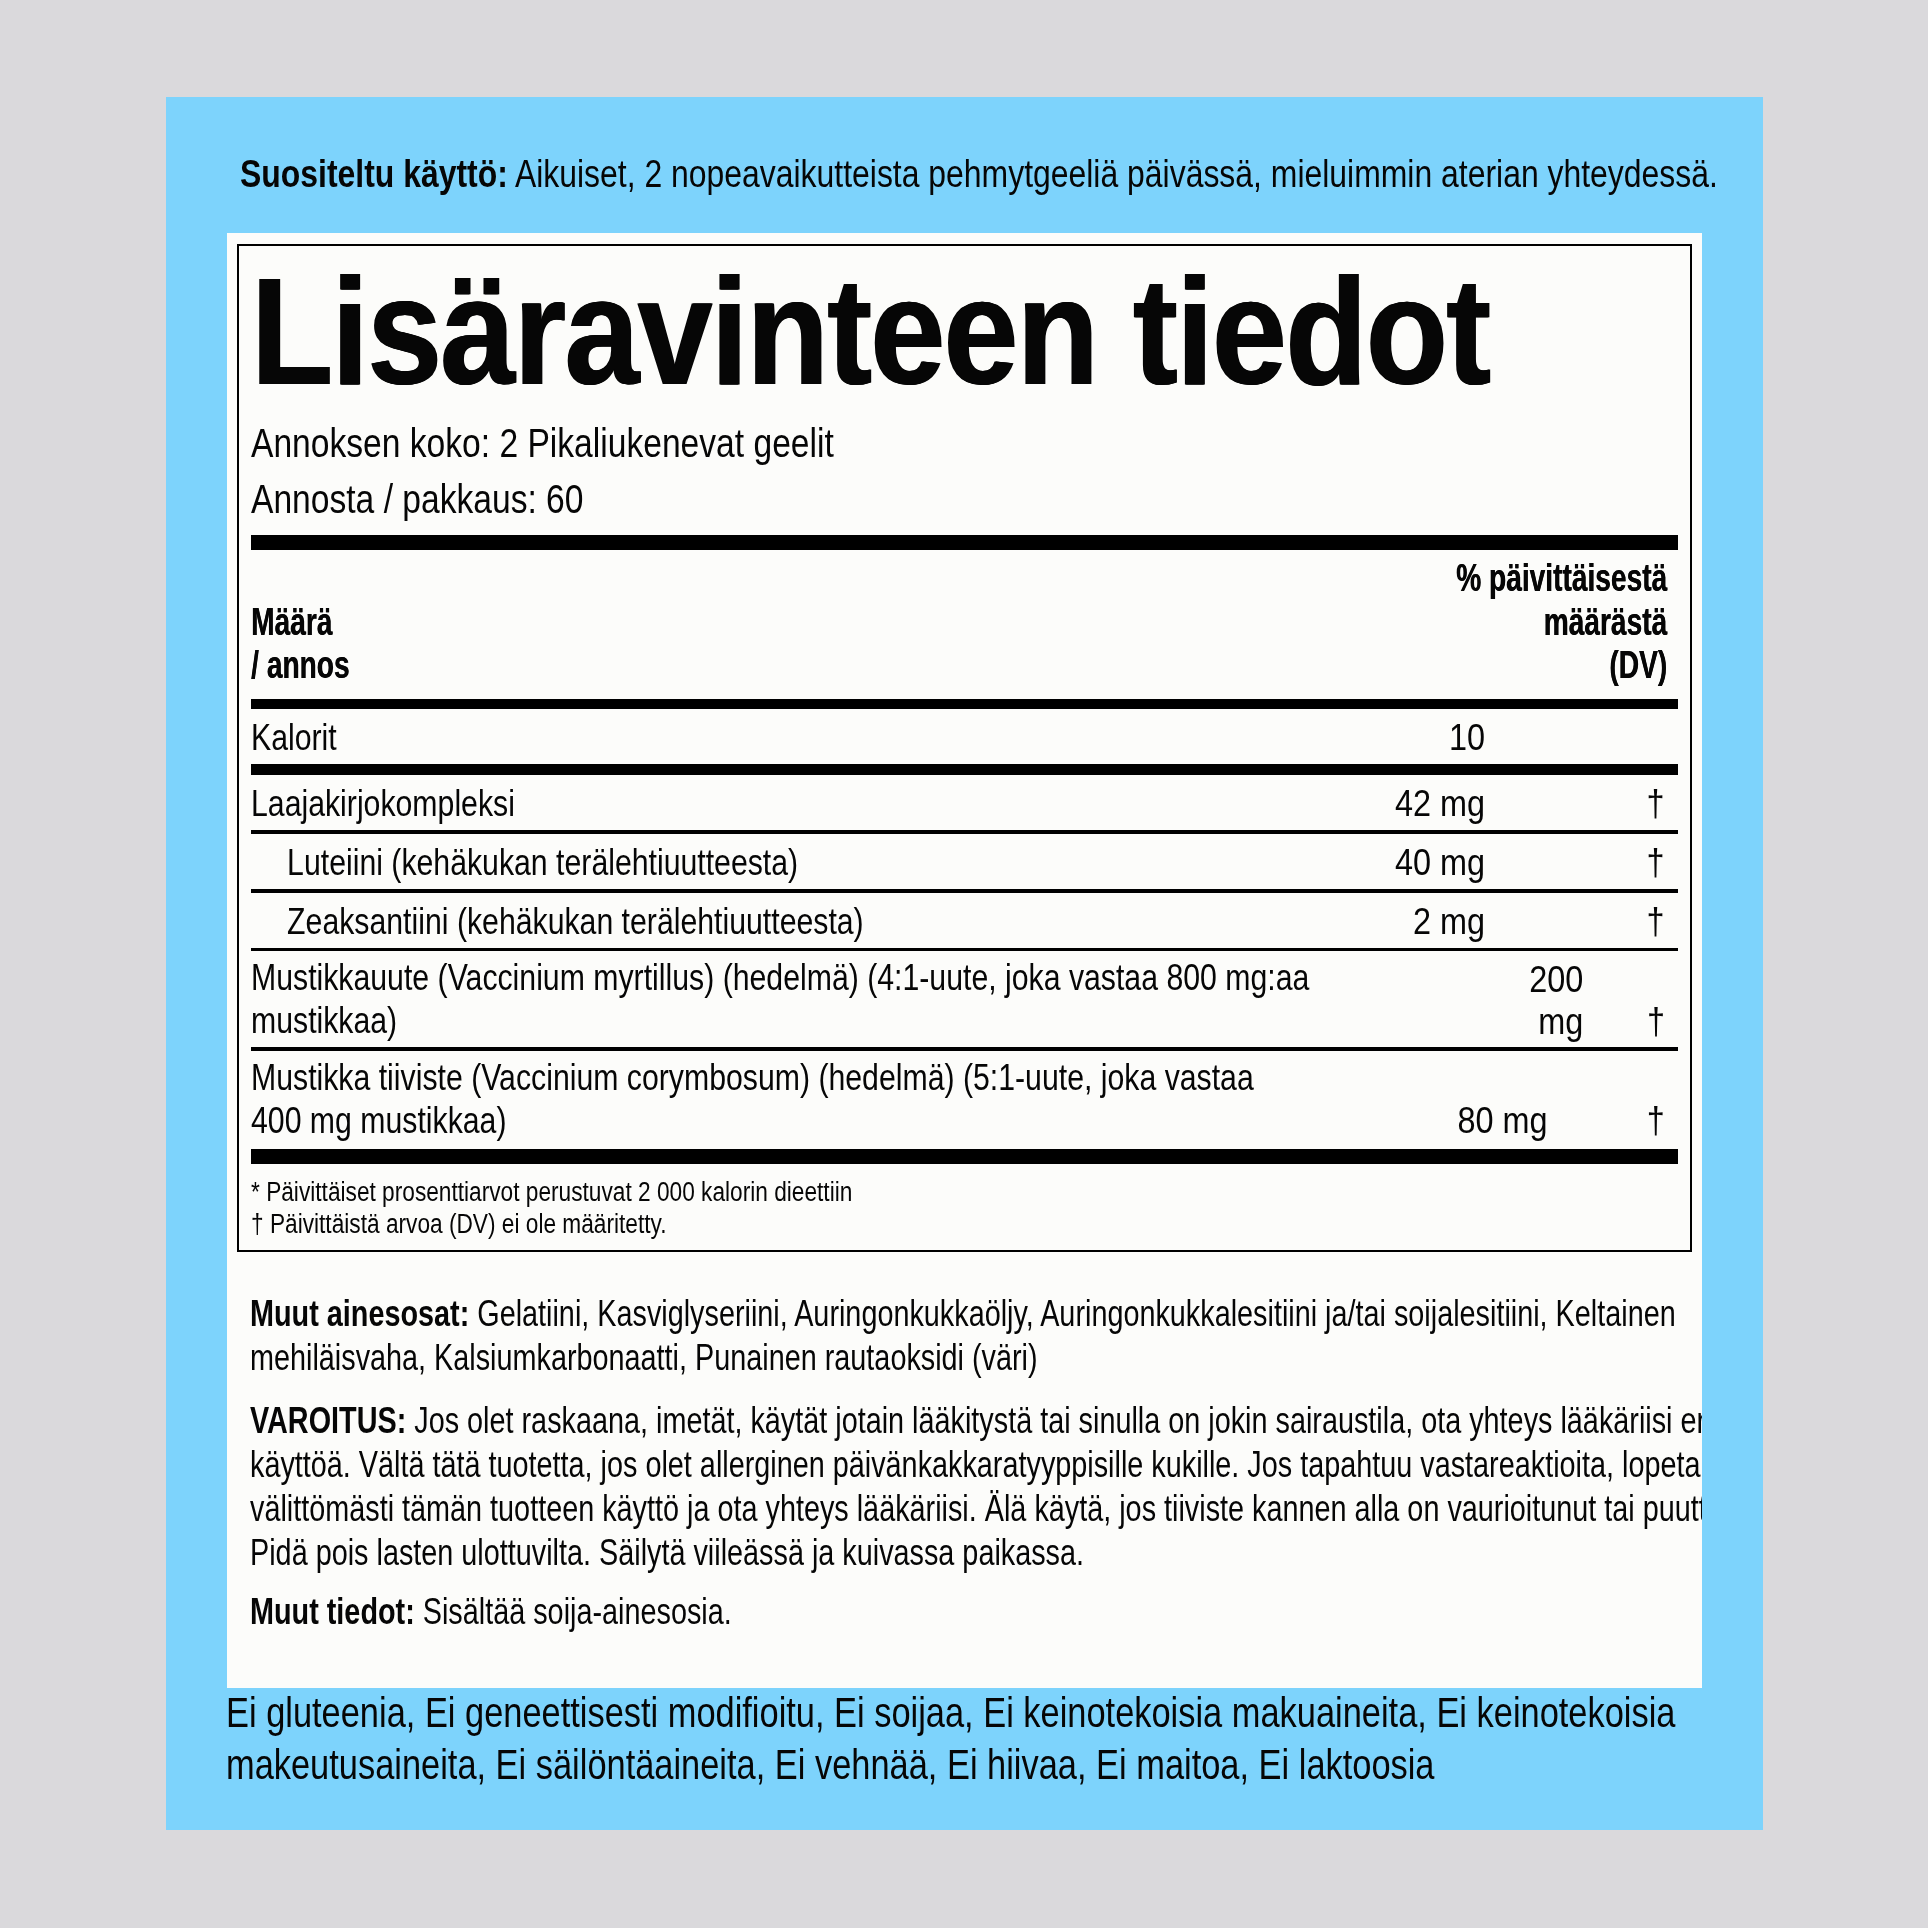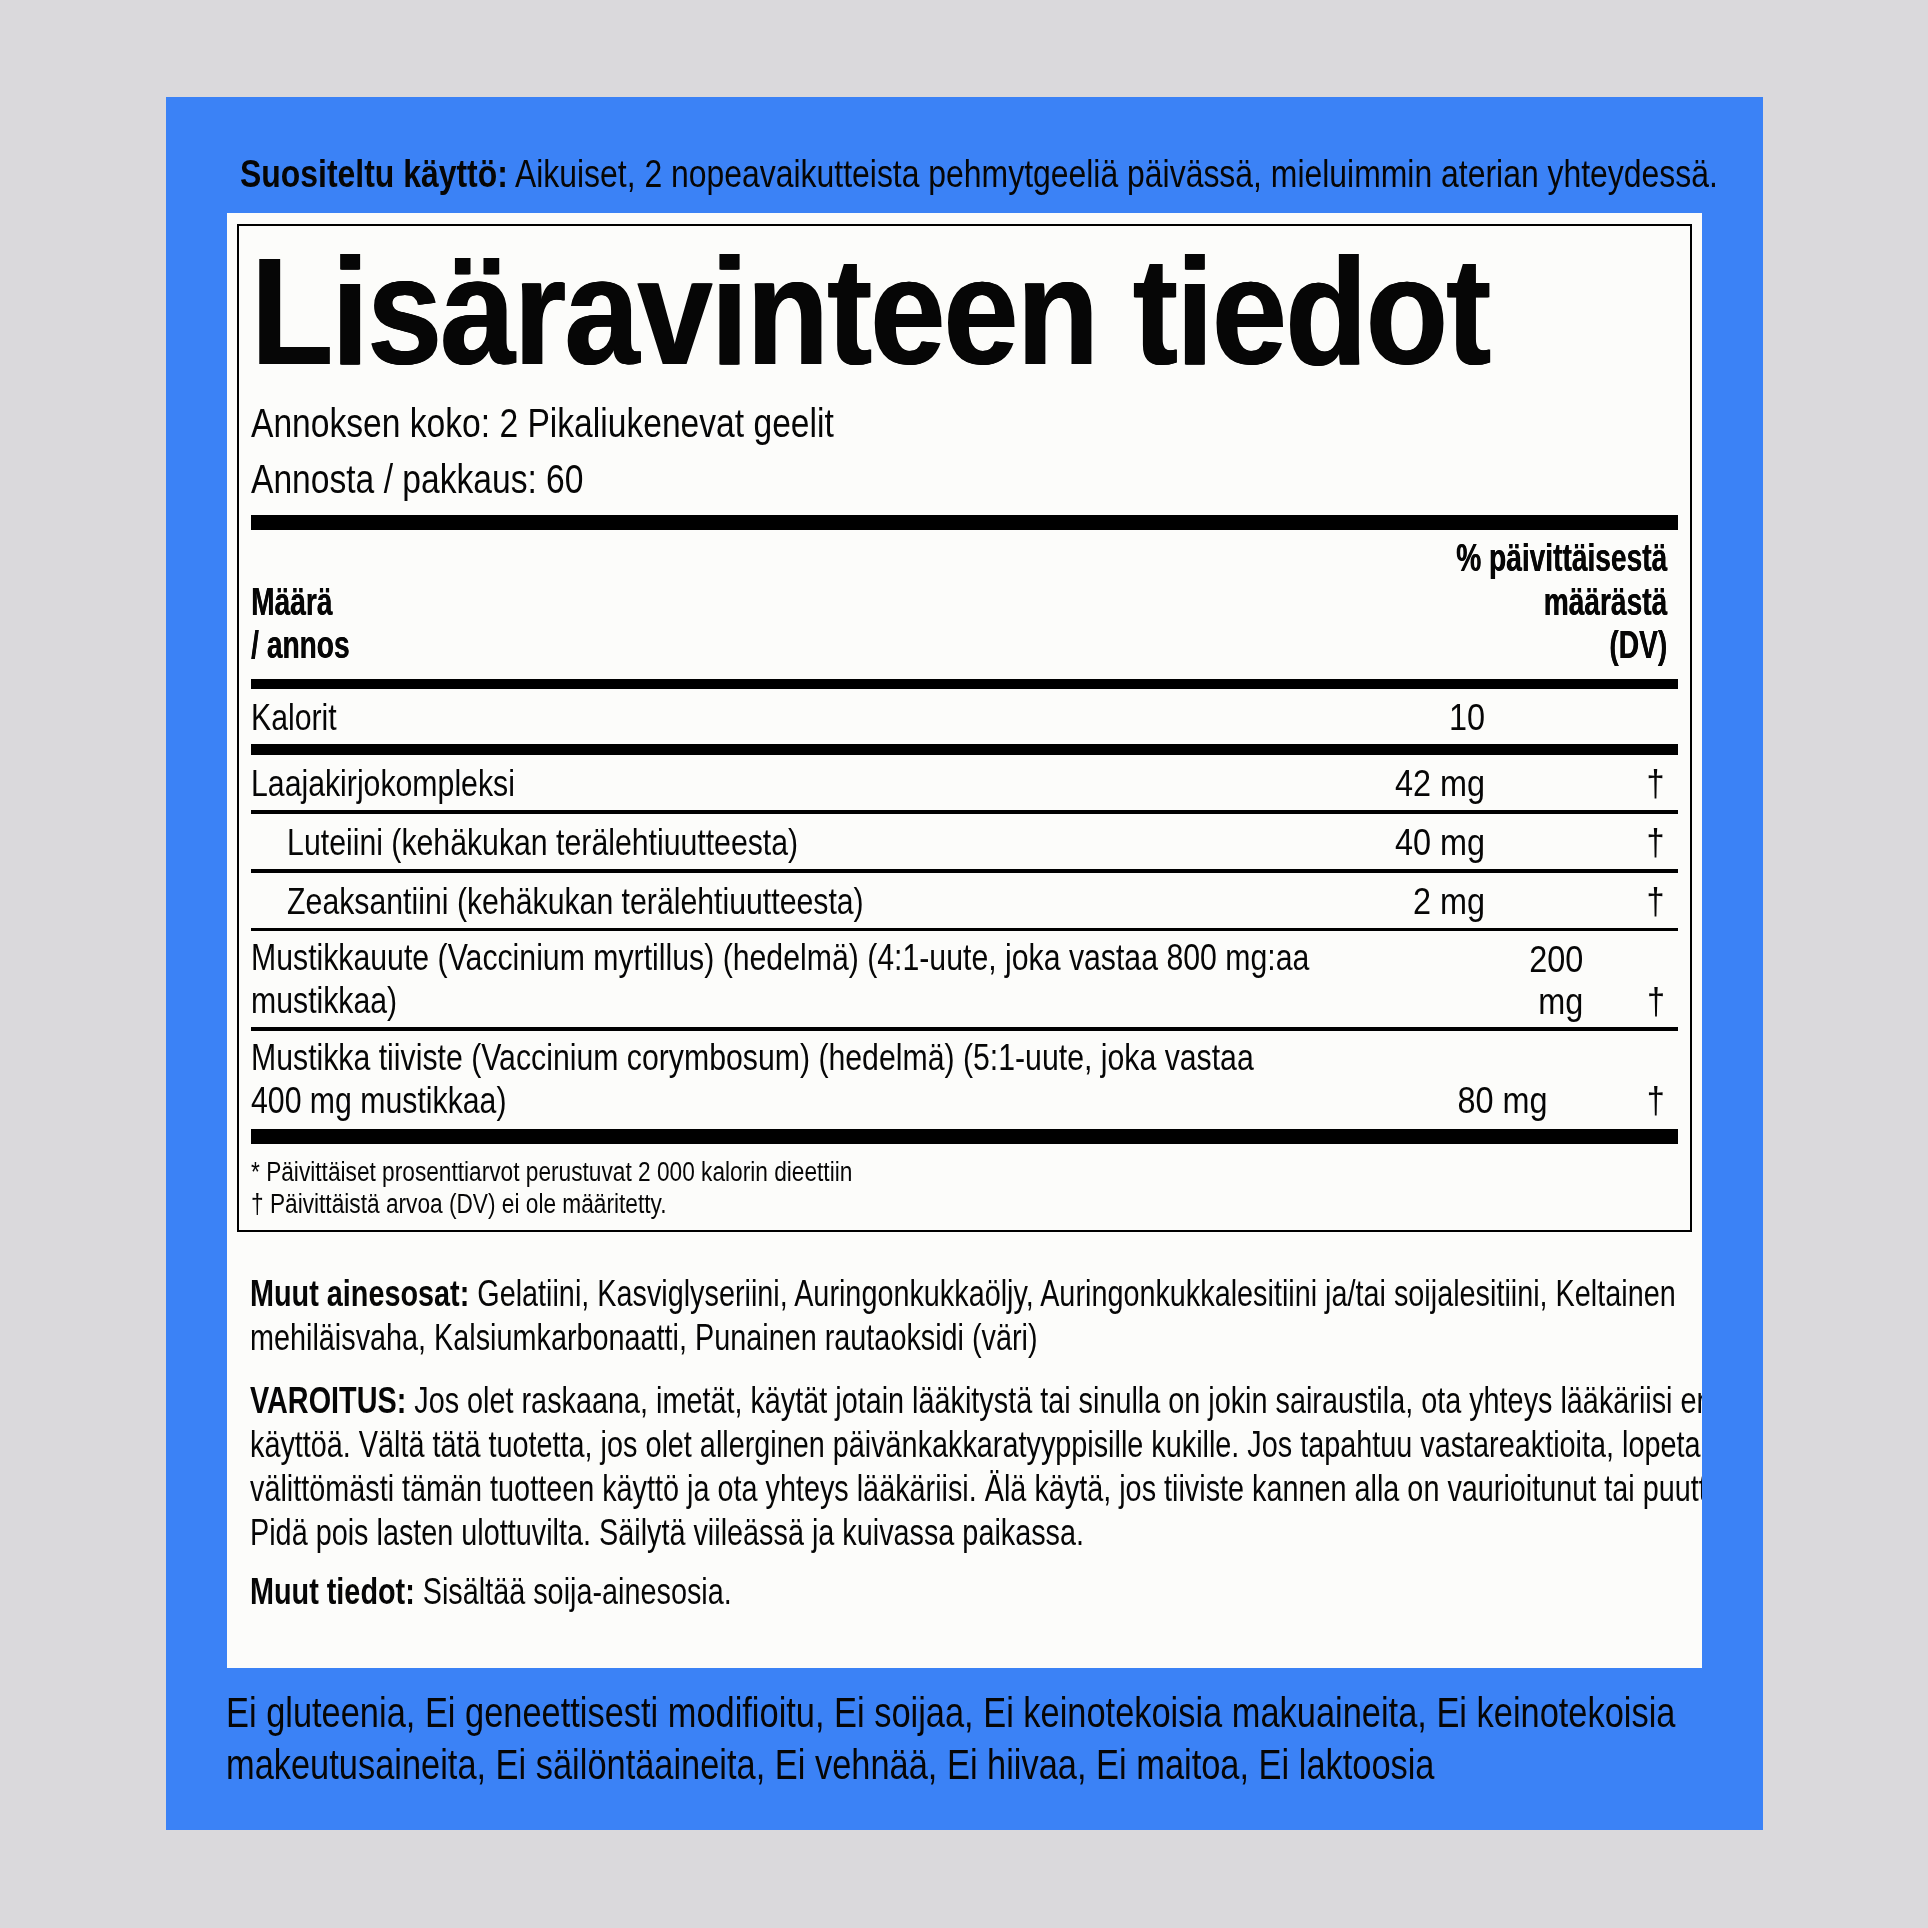--- a/index.html
+++ b/index.html
@@ -4,30 +4,30 @@
 <style>
   html,body{margin:0;padding:0;}
   body{
     width:1928px;height:1928px;position:relative;
     background:#dad9dc;color:#060606;
     font-family:"Liberation Sans",sans-serif;
     overflow:hidden;
   }
   .panel{
     position:absolute;left:166px;top:97px;width:1597px;height:1733px;
-    background:#3b82f6;
+    background:#7dd3fc;
   }
   .usage{
     position:absolute;left:74px;top:56px;
     font-size:38px;white-space:pre;
     transform:scaleX(.84);transform-origin:left top;
   }
   .b{font-weight:700;}
   .labelbox{
-    position:absolute;left:61px;top:116px;width:1475px;height:1455px;
+    position:absolute;left:61px;top:136px;width:1475px;height:1455px;
     background:#fcfcfa;overflow:hidden;box-sizing:border-box;
   }
   .facts{
     margin:11.3px 10.4px 0 10.4px;
     border:2.8px solid #000;
     padding:0 11.3px;
     background:#fcfcfa;
   }
   .ftitle{
     font-size:153px;font-weight:700;line-height:.92;margin-top:15px;

